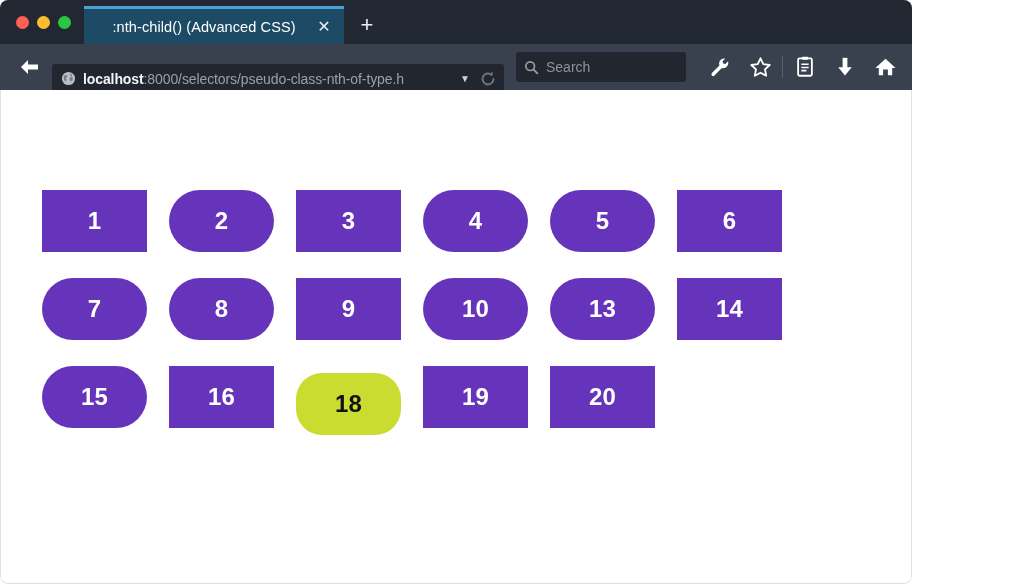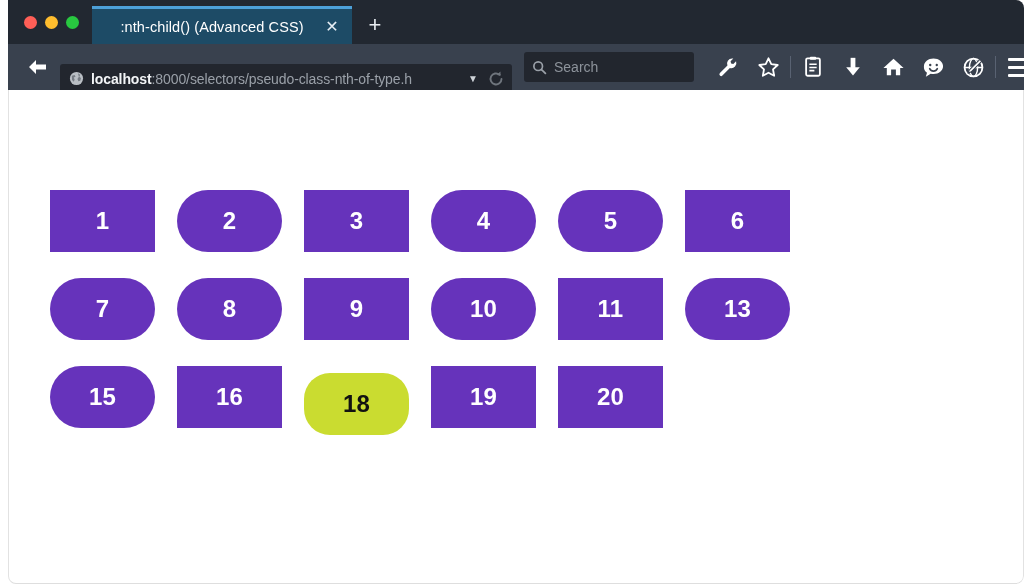--- a/index.html
+++ b/index.html
@@ -9,27 +9,26 @@
     width: 1024px; height: 584px;
     background: #ffffff;
     font-family: "Liberation Sans", sans-serif;
     overflow: hidden;
   }
 
   
   .browser-window {
     position: absolute;
     left: 0; top: 0;
-    width: 1024px; height: 584px;
+    width: 912px; height: 584px;
     border-radius: 8px;
     overflow: hidden;
     background: #ffffff;
     display: flex;
     flex-direction: column;
-    padding-left: 8px;
   }
 
   
   .tab-strip {
     height: 44px;
     background: #222831;
     display: flex;
     align-items: flex-end;
     flex: 0 0 auto;
     position: relative;
@@ -340,22 +339,22 @@
         <div class="shape rect">1</div>
         <div class="shape pill">2</div>
         <div class="shape rect">3</div>
         <div class="shape pill">4</div>
         <div class="shape pill">5</div>
         <div class="shape rect">6</div>
         <div class="shape pill">7</div>
         <div class="shape pill">8</div>
         <div class="shape rect">9</div>
         <div class="shape pill">10</div>
-        <div class="shape rect">11</div>
         <div class="shape pill">13</div>
+        <div class="shape rect">14</div>
         <div class="shape pill">15</div>
         <div class="shape rect">16</div>
         <div class="shape pill target">18</div>
         <div class="shape rect">19</div>
         <div class="shape rect">20</div>
       </div>
   </div>
 
 </div>
 

